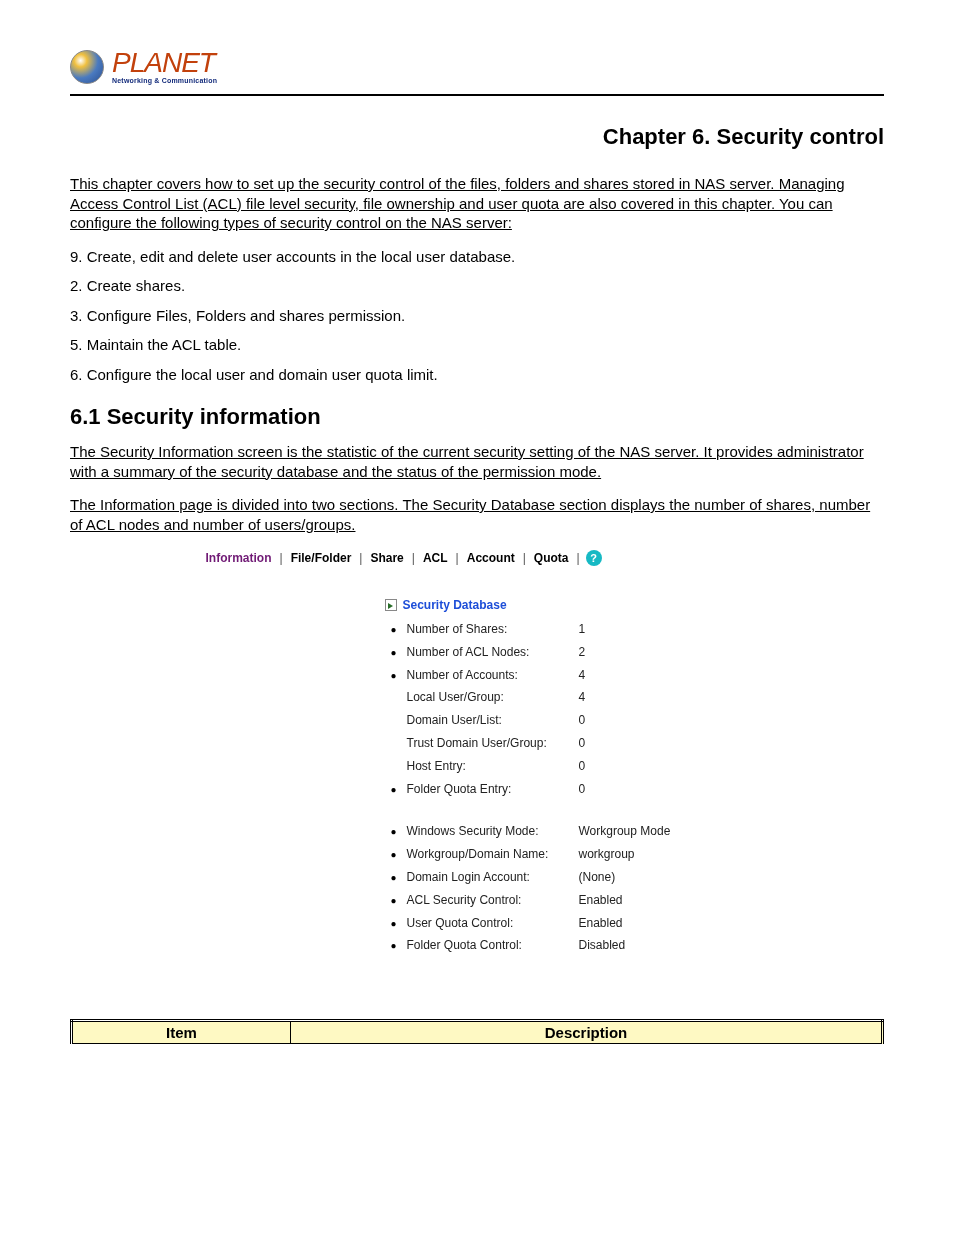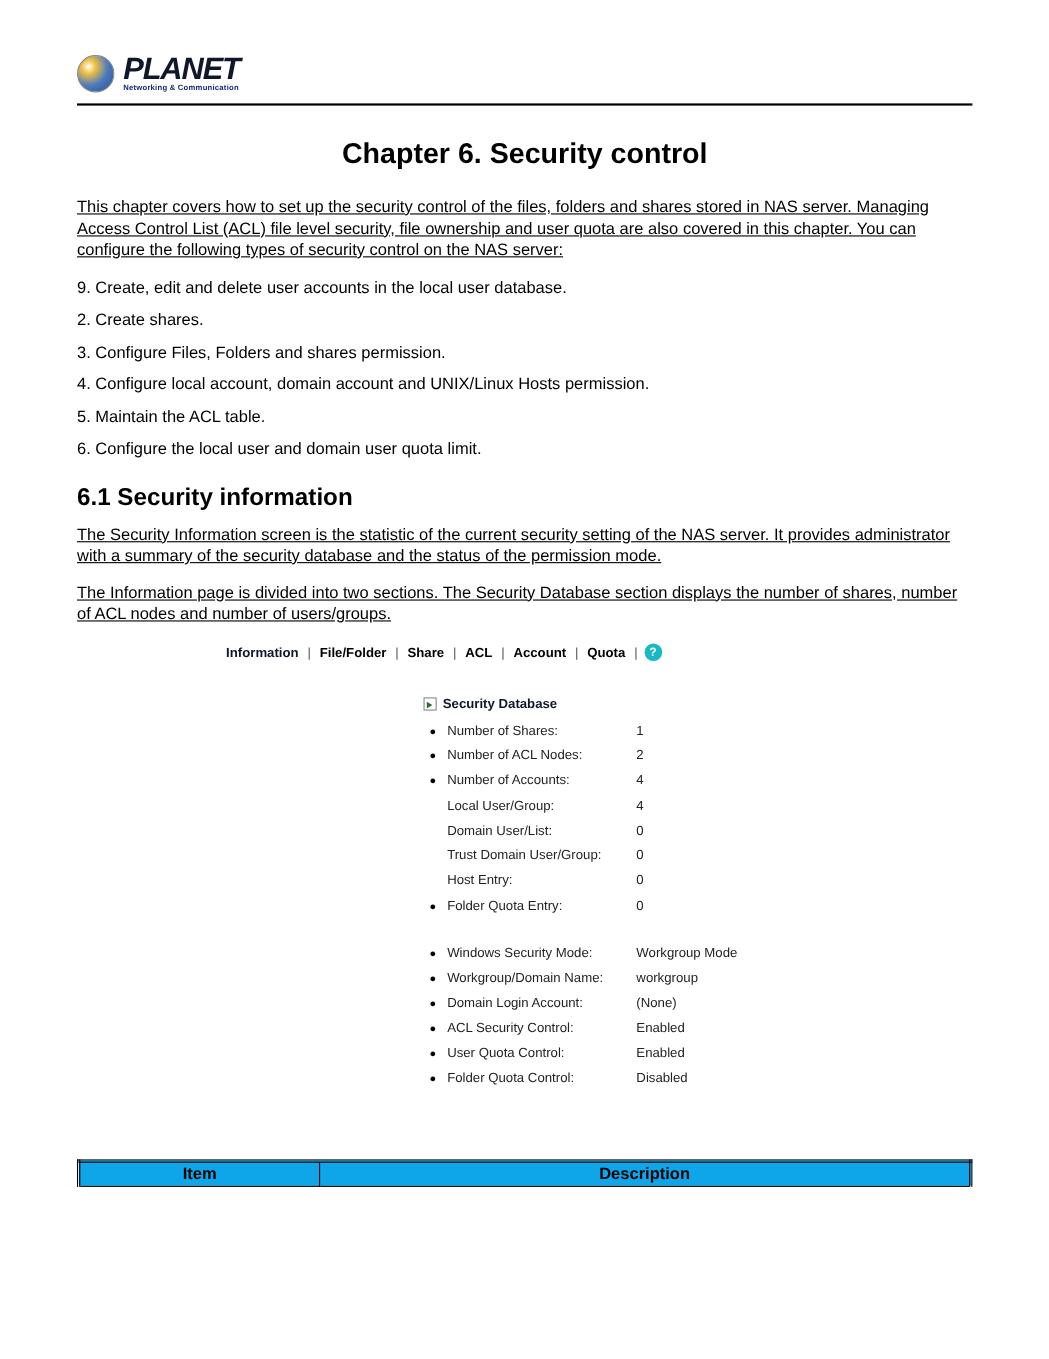--- a/index.html
+++ b/index.html
@@ -23,44 +23,44 @@
   .logo-globe {
     width: 34px; height: 34px;
     border-radius: 50%;
     background: radial-gradient(circle at 30% 30%, #fff 0%, #f0c040 20%, #4a7ac0 55%, #2b4f8f 100%);
     border: 1px solid #888;
     position: relative;
     flex-shrink: 0;
   }
   .logo-text {
     font-family: Arial, sans-serif;
-    font-weight: 700;
+    font-weight: 400;
     font-size: 28px;
     letter-spacing: -1px;
-    color: #0f172a;
+    color: #c2410c;
     line-height: 0.9;
     font-style: italic;
   }
   .logo-sub {
     font-size: 7px;
     font-weight: bold;
     color: #122a7a;
     letter-spacing: 0.2px;
     margin-top: 1px;
   }
   .hr-top {
     border: none;
     border-top: 2px solid #000;
     margin: 6px 0 28px 0;
   }
   .chapter-title {
-    text-align: center;
-    font-family: Arial, sans-serif;
-    font-weight: bold;
-    font-size: 26px;
+    text-align: right;
+    font-family: Arial, sans-serif;
+    font-weight: bold;
+    font-size: 22px;
     margin: 0 0 24px 0;
   }
   .body-text {
     font-family: Arial, sans-serif;
     font-size: 15px;
     line-height: 1.3;
     margin: 0 0 14px 0;
     text-decoration: underline;
   }
   .num-item {
@@ -87,21 +87,21 @@
     display: flex;
     align-items: center;
     color: #000;
     font-weight: bold;
     font-size: 12px;
     padding: 2px 0;
   }
   .tab {
     padding: 0 6px;
   }
-  .tab.active { color: #0f172a; font-weight: bold; }
+  .tab.active { color: #701a75; font-weight: bold; }
   .tab-sep {
     color: #555;
     font-weight: normal;
     padding: 0 2px;
   }
   .help-icon {
     width: 16px; height: 16px;
     border-radius: 50%;
     background: #16b9c4;
     color: #fff;
@@ -110,21 +110,21 @@
     font-size: 11px;
     line-height: 16px;
     margin-left: 4px;
     flex-shrink: 0;
   }
   .sshot-body { padding: 30px 0 10px 185px; }
   .group-header {
     display: flex;
     align-items: center;
     gap: 6px;
-    color: #0f172a;
+    color: #1d4ed8;
     font-weight: bold;
     font-size: 12px;
     margin-bottom: 6px;
     text-align: right;
   }
   .group-icon {
     width: 12px; height: 12px;
     background: #fff;
     border: 1px solid #888;
     position: relative;
@@ -155,21 +155,21 @@
   .kv-row .bullet.empty { visibility: hidden; }
   .kv-row .key { width: 164px; }
   .kv-row .val { }
   
   .desc-table {
     width: 100%;
     border-collapse: collapse;
     margin-top: 20px;
   }
   .desc-table th {
-    background: #0ea5e9;
+    background: #fef9c3;
     border-top: 3px double #000;
     border-bottom: 1px solid #000;
     border-left: 1px solid #000;
     border-right: 1px solid #000;
     font-family: Arial, sans-serif;
     font-weight: bold;
     font-size: 15px;
     padding: 2px 4px;
     text-align: center;
   }
@@ -191,21 +191,20 @@
   <hr class="hr-top">
 
   <h1 class="chapter-title">Chapter 6.  Security control</h1>
 
   <p class="body-text">This chapter covers how to set up the security control of the files, folders and shares stored in NAS server. Managing Access Control List (ACL) file level security, file ownership and user quota are also covered in this chapter. You can configure the following types of security control on the NAS server:</p>
 
   <div id="numlist">
       <p class="num-item">9. Create, edit and delete user accounts in the local user database.</p>
       <p class="num-item">2. Create shares.</p>
       <p class="num-item">3. Configure Files, Folders and shares permission.</p>
-      <p class="num-item">4. Configure local account, domain account and UNIX/Linux Hosts permission.</p>
       <p class="num-item">5. Maintain the ACL table.</p>
       <p class="num-item">6. Configure the local user and domain user quota limit.</p>
     </div>
 
   <h2 class="section-heading">6.1 Security information</h2>
 
   <p class="body-text">The Security Information screen is the statistic of the current security setting of the NAS server. It provides administrator with a summary of the security database and the status of the permission mode.</p>
   <p class="body-text">The Information page is divided into two sections. The Security Database section displays the number of shares, number of ACL nodes and number of users/groups.</p>
 
   <div class="screenshot">

